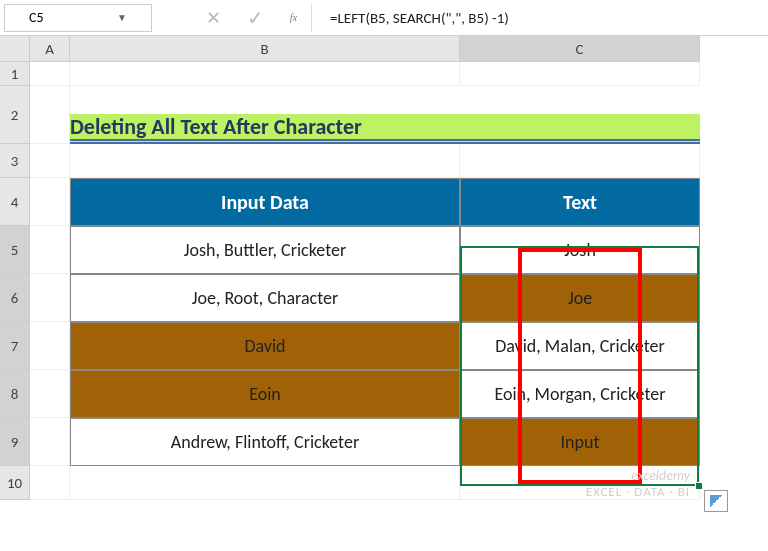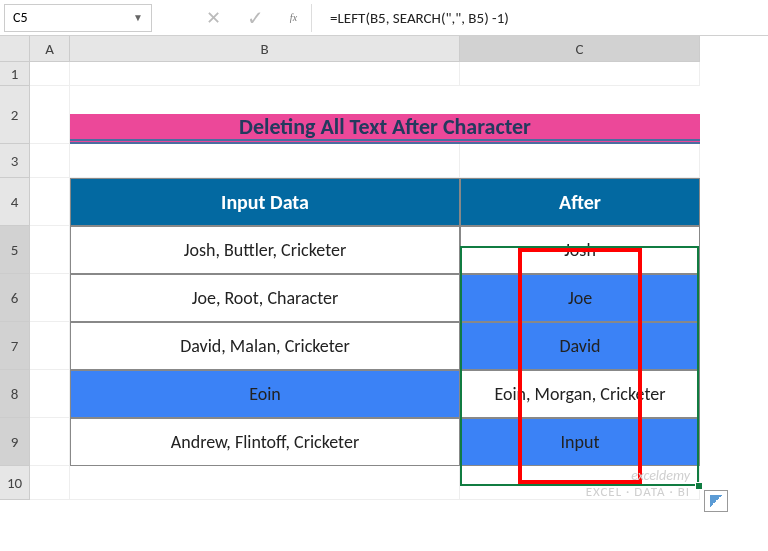--- a/index.html
+++ b/index.html
@@ -18,21 +18,21 @@
     border-bottom: 1px solid #d0d0d0;
     background: #fff;
   }
   .name-box {
     width: 148px;
     height: 28px;
     border: 1px solid #ccc;
     margin: 0 4px;
     display: flex;
     align-items: center;
-    padding: 0 8px;
+    padding: 0 24px;
     font-size: 14px;
     background: #fff;
   }
   .name-box-dd {
     margin-left: auto;
     color: #666;
     font-size: 10px;
   }
   .fx-group {
     display: flex;
@@ -90,25 +90,25 @@
   }
   .cell {
     border-right: 1px solid #eee;
     border-bottom: 1px solid #eee;
     position: relative;
   }
 
   .title-cell {
     grid-column: 3 / 5;
     grid-row: 3;
-    background: #ec4899;
+    background: #bef264;
     border-bottom: 5px double #4a6ea0;
     display: flex;
     align-items: center;
-    justify-content: center;
+    justify-content: flex-start;
     font-weight: bold;
     font-size: 22px;
     color: #233a5e;
     margin-top: 28px;
   }
 
   .tbl-header {
     background: #0369a1;
     color: #fff;
     font-weight: bold;
@@ -120,21 +120,21 @@
   }
   .tbl-cell {
     border: 1px solid #888;
     display: flex;
     align-items: center;
     justify-content: center;
     font-size: 18px;
     color: #222;
     background: #fff;
   }
-  .tbl-cell.gray { background: #3b82f6; }
+  .tbl-cell.gray { background: #a16207; }
 
   .sel-outline {
     position: absolute;
     border: 2px solid #107c41;
     pointer-events: none;
   }
   .red-outline {
     position: absolute;
     border: 4px solid #ff0000;
     pointer-events: none;
@@ -228,21 +228,21 @@
   <div class="cell"></div>
 
   <div class="row-header">
       <span>4</span>
     </div>
   <div class="cell"></div>
   <div class="tbl-header">
       <span>Input Data</span>
     </div>
   <div class="tbl-header">
-      <span>After</span>
+      <span>Text</span>
     </div>
 
   <div class="row-header active">
       <span>5</span>
     </div>
   <div class="cell"></div>
   <div class="tbl-cell">
       <span>Josh, Buttler, Cricketer</span>
     </div>
   <div class="tbl-cell">
@@ -257,25 +257,25 @@
       <span>Joe, Root, Character</span>
     </div>
   <div class="tbl-cell gray">
       <span>Joe</span>
     </div>
 
   <div class="row-header active">
       <span>7</span>
     </div>
   <div class="cell"></div>
-  <div class="tbl-cell">
-      <span>David, Malan, Cricketer</span>
-    </div>
   <div class="tbl-cell gray">
       <span>David</span>
+    </div>
+  <div class="tbl-cell">
+      <span>David, Malan, Cricketer</span>
     </div>
 
   <div class="row-header active">
       <span>8</span>
     </div>
   <div class="cell"></div>
   <div class="tbl-cell gray">
       <span>Eoin</span>
     </div>
   <div class="tbl-cell">

